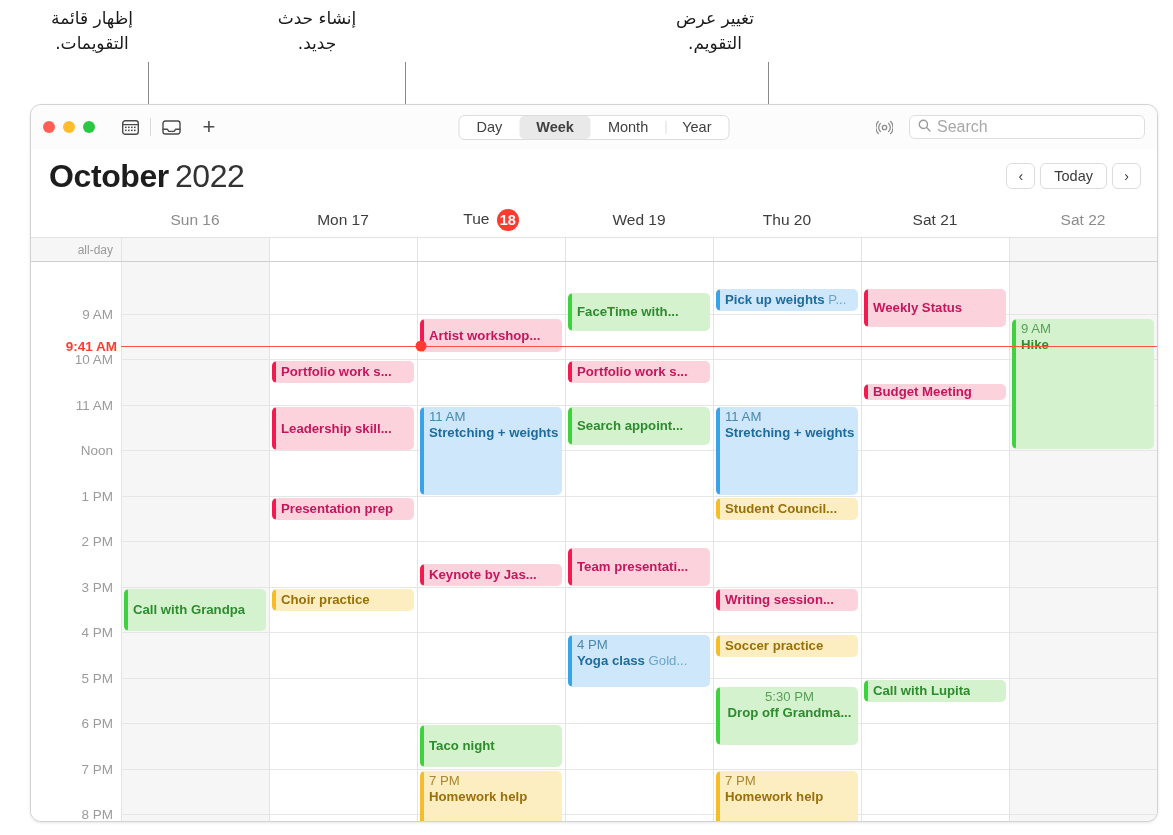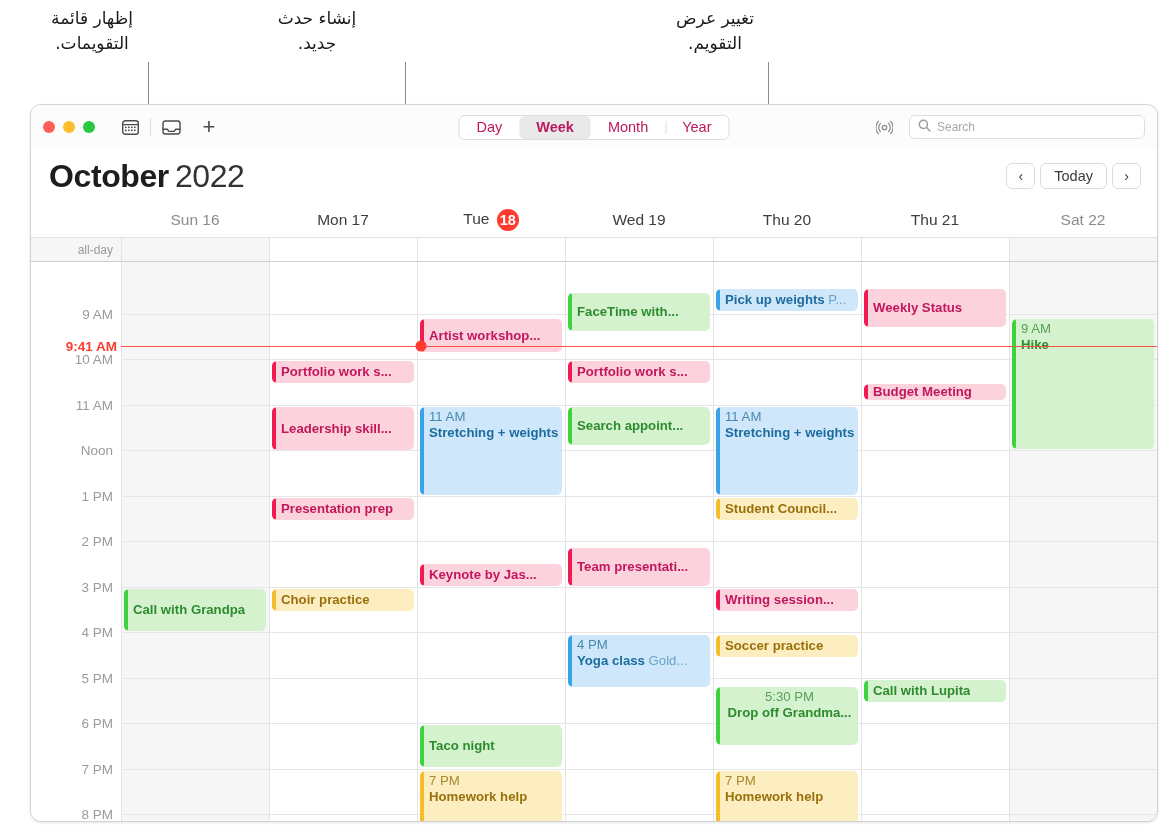--- a/index.html
+++ b/index.html
@@ -77,21 +77,21 @@
     display: flex; align-items: center;
     background: #fff;
     border: 1px solid #dcdcdc;
     border-radius: 6px;
     height: 25px;
     overflow: hidden;
   }
   .seg {
     padding: 0 17px; height: 100%;
     display: flex; align-items: center; justify-content: center;
-    font-size: 14.5px; color: #be185d;
+    font-size: 14.5px; color: #404040;
     position: relative;
   }
   .seg.active { background: #e9e9e9; font-weight: 600; border-radius: 5px; }
   .seg.divider::before {
     content: ""; position: absolute; left: 0; top: 5px; bottom: 5px;
     width: 1px; background: #dcdcdc;
   }
 
   .toolbar-right {
     margin-left: auto; display: flex; align-items: center; gap: 10px;
@@ -99,21 +99,21 @@
   .search-box {
     width: 236px; height: 24px;
     border: 1px solid #dedede; border-radius: 6px;
     background: #fff;
     display: flex; align-items: center;
     padding: 0 8px; gap: 6px;
   }
   .search-box input {
     border: none; outline: none; flex: 1;
     font-family: "Liberation Sans", sans-serif;
-    font-size: 12px; color: #333; background: transparent;
+    font-size: 16px; color: #333; background: transparent;
   }
   .search-box input::placeholder { color: #a8a8a8; }
 
   
   .month-bar {
     height: 54px;
     display: flex; align-items: center;
     padding: 0 16px 0 18px;
     position: relative;
   }
@@ -360,21 +360,21 @@
       <div class="nav-btn">›</div>
     </div>
   </div>
 
   <div class="day-header">
       <div class="day-col-h">Sun 16</div>
       <div class="day-col-h weekday">Mon 17</div>
       <div class="day-col-h weekday"><span>Tue </span><span class="badge">18</span></div>
       <div class="day-col-h weekday">Wed 19</div>
       <div class="day-col-h weekday">Thu 20</div>
-      <div class="day-col-h weekday">Thu 21</div>
+      <div class="day-col-h weekday">Sat 21</div>
       <div class="day-col-h">Sat 22</div>
     </div>
 
   <div class="allday-row">
     <div class="allday-label">all-day</div>
   <div class="allday-cell weekend"></div>
       <div class="allday-cell"></div>
       <div class="allday-cell"></div>
       <div class="allday-cell"></div>
       <div class="allday-cell"></div>

